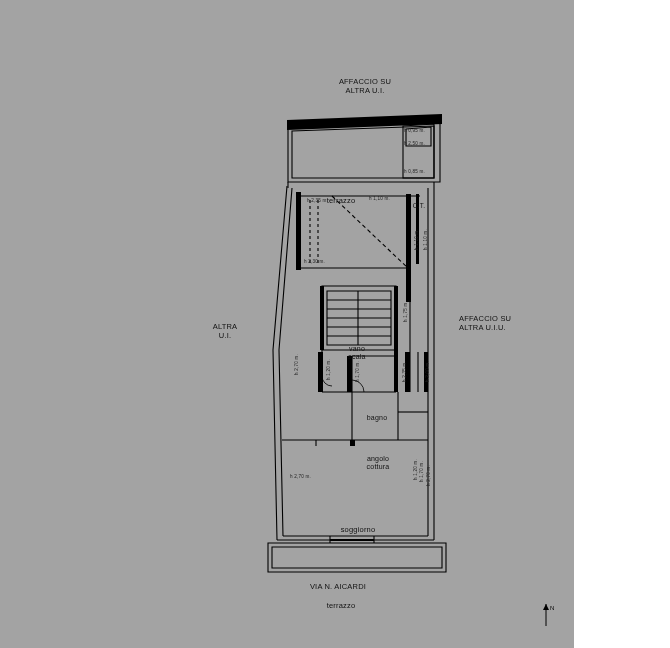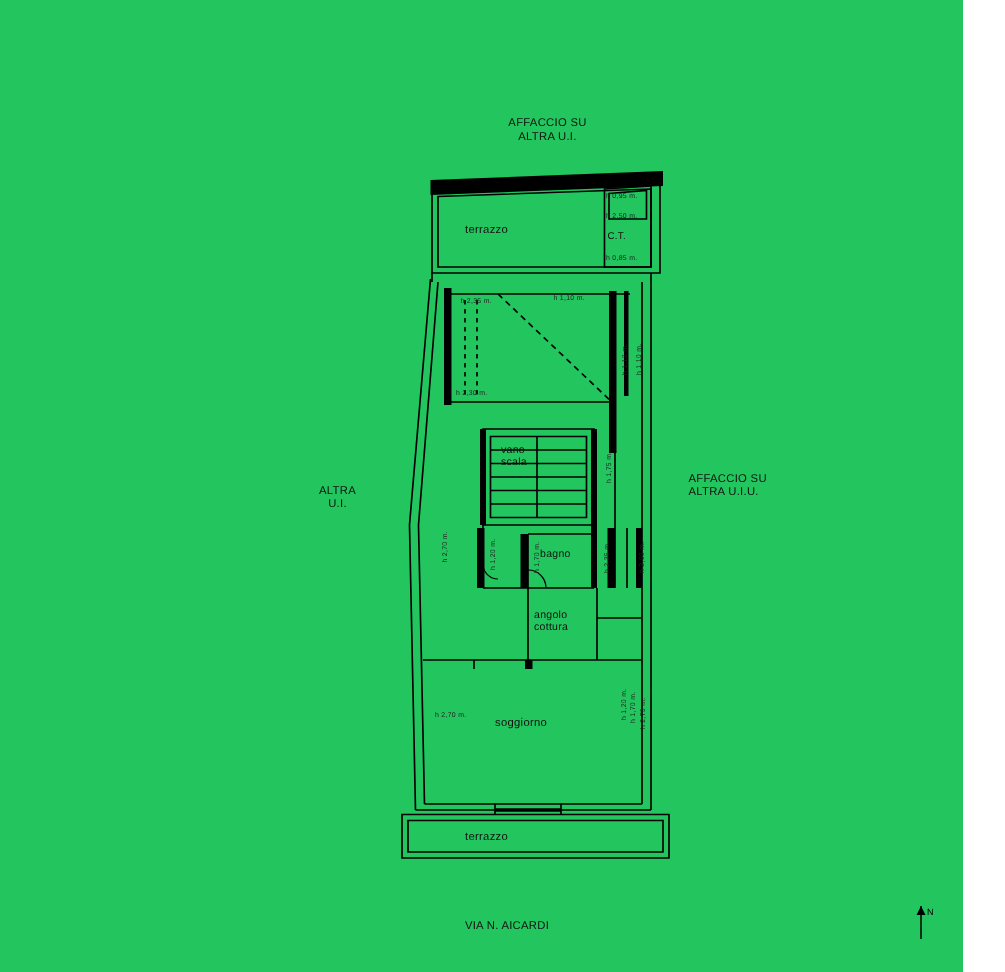--- a/index.html
+++ b/index.html
@@ -2,41 +2,42 @@
 <html><head>
 <meta charset="utf-8">
 <style>
   html, body {
     margin: 0;
     padding: 0;
     background: #ffffff;
   }
   #plan {
     position: relative;
-    width: 642px;
+    width: 574px;
     height: 648px;
-    background: #22c55e;
+    background: #a3a3a3;
     font-family: "Liberation Sans", sans-serif;
     overflow: hidden;
     text-decoration: underline;
   }
   .lbl {
     position: absolute;
     color: #111111;
     white-space: pre;
     line-height: 1.15;
     letter-spacing: 0.2px;
   }
   .lbl-out {
     font-size: 7.5px;
     text-align: center;
   }
   .lbl-room {
     font-size: 7.5px;
-    text-align: left;
+    text-align: center;
+    margin-top: 48px;
   }
   .lbl-dim {
     font-size: 4.6px;
     color: #222222;
   }
   .lbl-dim-v {
     font-size: 4.6px;
     color: #222222;
     transform-origin: left top;
     transform: rotate(-90deg);
@@ -64,21 +65,21 @@
 
   <div class="lbl lbl-out" style="left:310px; top:78px; width:110px;">AFFACCIO SU
 ALTRA U.I.</div>
 
   <div class="lbl lbl-out" style="left:200px; top:323px; width:50px;">ALTRA
 U.I.</div>
 
   <div class="lbl lbl-out" style="left:459px; top:315px; width:110px; text-align:left;">AFFACCIO SU
 ALTRA U.I.U.</div>
 
-  <div class="lbl lbl-out" style="left:283px; top:613px; width:110px;">VIA N. AICARDI</div>
+  <div class="lbl lbl-out" style="left:283px; top:583px; width:110px;">VIA N. AICARDI</div>
 
   <svg class="overlay" viewBox="0 0 670 648">
     <g fill="none" stroke="#000" stroke-width="1.1">
 
       <path d="M288,128 L440,122 L440,182 L288,182 Z"></path>
       <path d="M292,131 L434,126 L434,178 L292,178 Z"></path>
 
       <path d="M287,120 L442,114 L442,124 L287,130 Z" fill="#000" stroke="none"></path>
 
       <path d="M403,126 L434,124 L434,178 L403,178 Z"></path>

